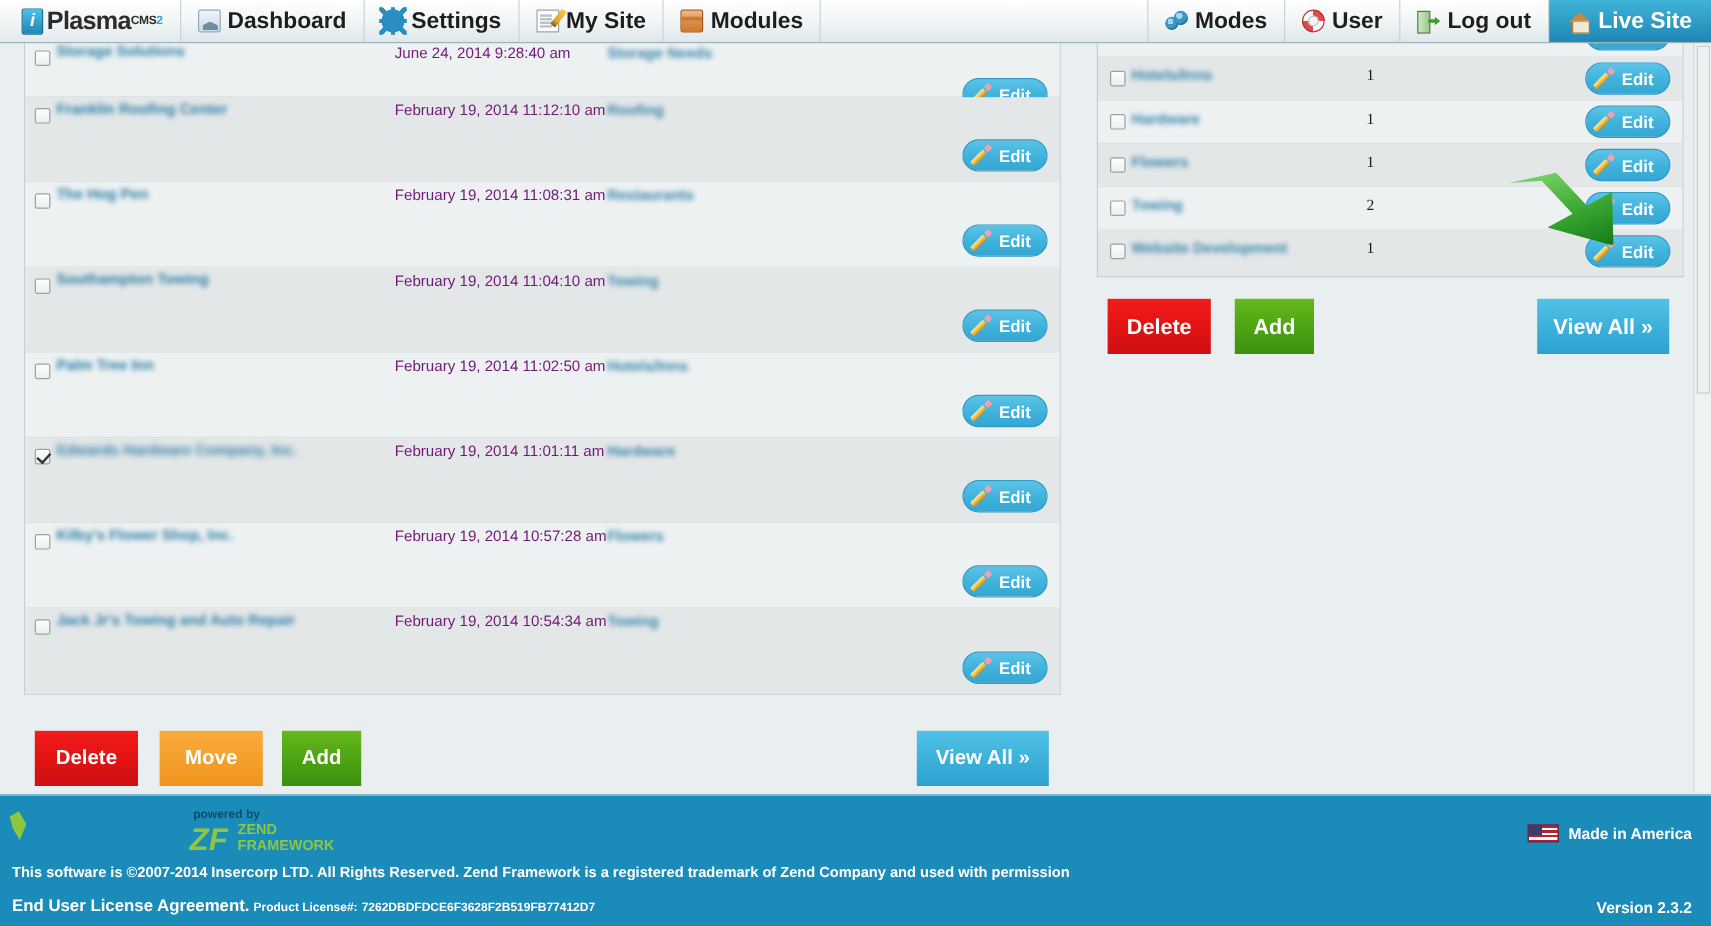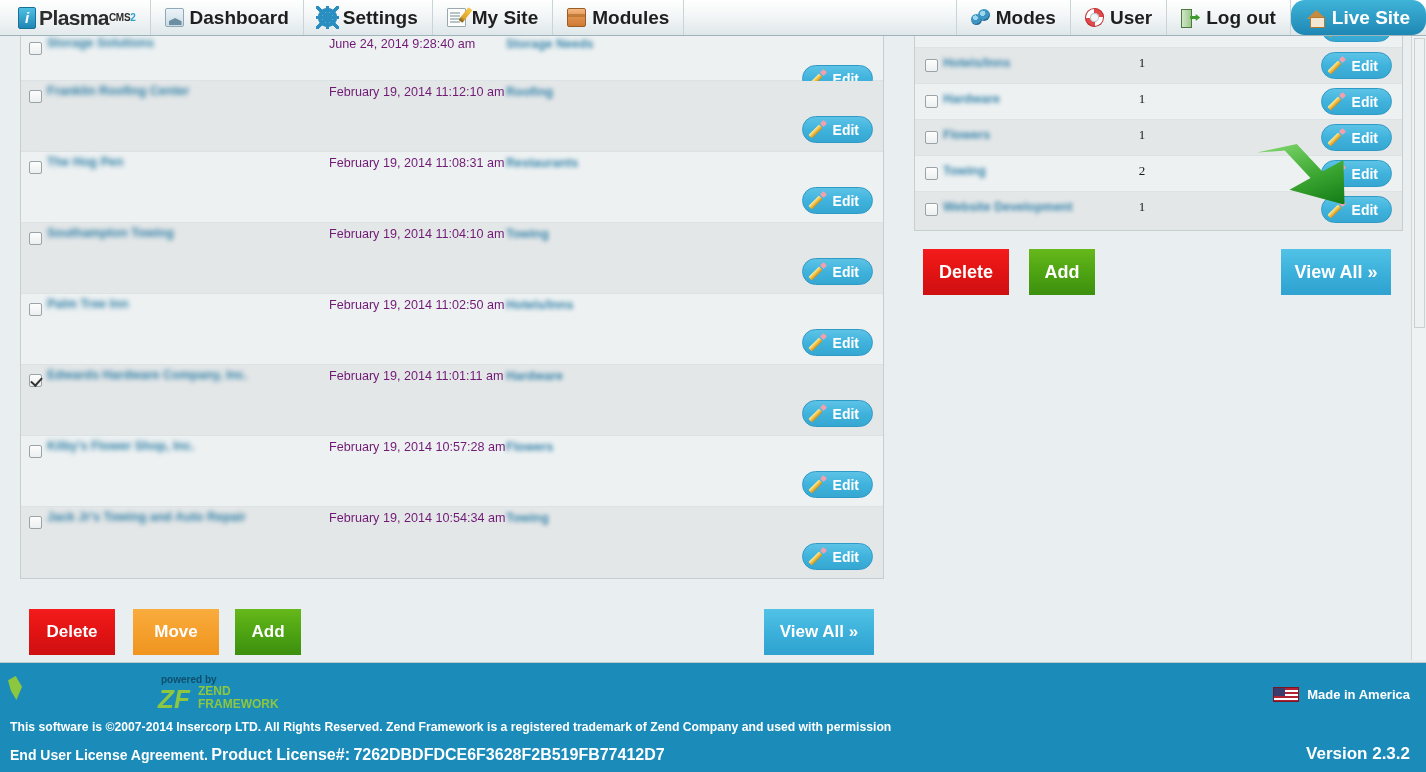--- a/index.html
+++ b/index.html
@@ -74,21 +74,20 @@
     cursor: pointer;
     white-space: nowrap;
   }
   .nav-spacer { flex: 1 1 auto; border-right: 1px solid #c8d4d8; }
   .nav-right { display: flex; align-items: stretch; }
   .nav-item.live {
     background: linear-gradient(to bottom,#3fb3d8 0%,#1e87b4 100%);
     color: #ffffff;
     border-right: none;
     padding: 0 16px;
-    border-radius: 14px;
   }
   .ic { width: 19px; height: 19px; display: inline-block; position: relative; flex: 0 0 auto; }
 
   
   .ic-dash { background: linear-gradient(to bottom,#eef4f8,#c9dbe6); border:1px solid #8fa9b8; border-radius:2px; }
   .ic-dash:after {
     content:""; position:absolute; left:3px; top:9px; width:13px; height:7px;
     background:#6c8ea3; clip-path: polygon(0 100%,0 45%,50% 0,100% 45%,100% 100%);
   }
   .ic-gear {
@@ -486,21 +485,21 @@
     color: #ffffff;
   }
   .eula-line {
     position: absolute;
     left: 10px; top: 84px;
     font-size: 12.2px;
     font-weight: bold;
     color: #ffffff;
   }
   .eula-link { text-decoration: none; color: #fff; font-size: 14px; }
-  .lic-small { font-size: 16px; margin-top: 14px; }
+  .lic-small { font-size: 10px; margin-top: 14px; }
   .made-wrap {
     position: absolute;
     right: 16px; top: 25px;
     display: flex;
     align-items: center;
     gap: 8px;
     font-size: 13px;
     font-weight: bold;
   }
   .flag {
@@ -513,21 +512,21 @@
   .flag:after {
     content: "";
     position: absolute;
     left: 0; top: 0;
     width: 11px; height: 8px;
     background: #3c3b6e;
   }
   .version {
     position: absolute;
     right: 16px; bottom: 8px;
-    font-size: 17px;
+    font-size: 13px;
     font-weight: bold;
   }
   .footer-divider {
     position: absolute;
     left: 0; top: 0; width: 1426px; height: 1px;
     background: #bfc9cc;
   }
 </style>
 </head>
 <body>

